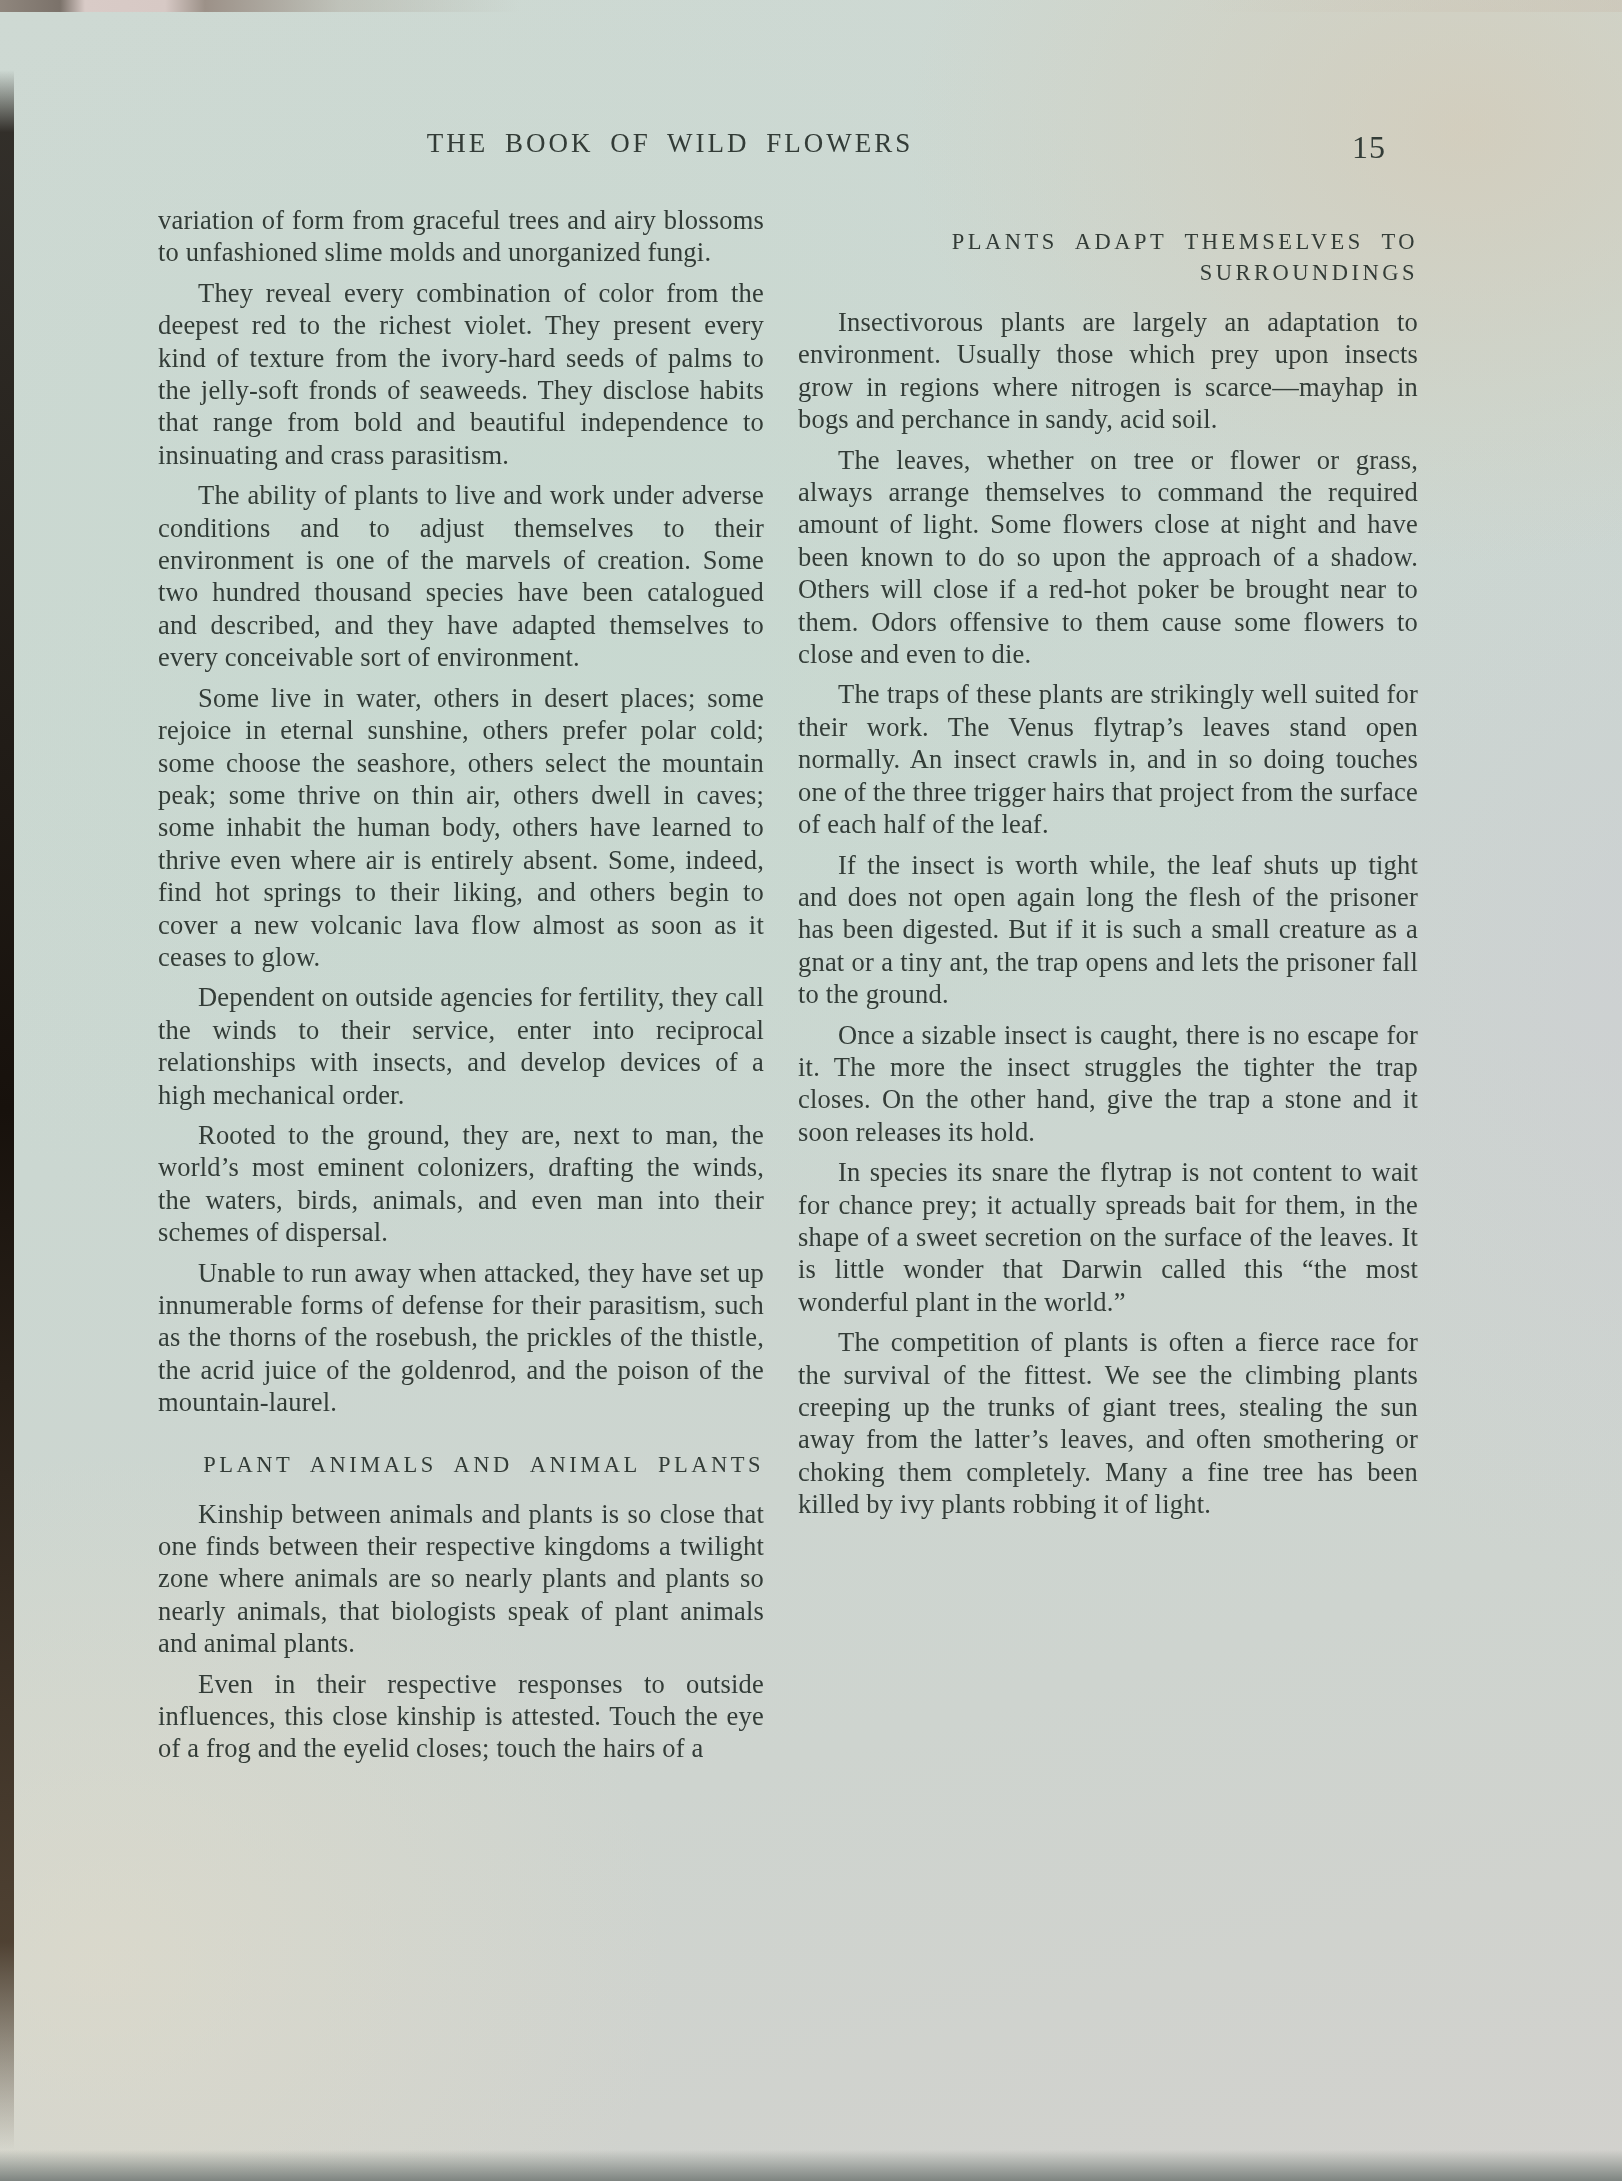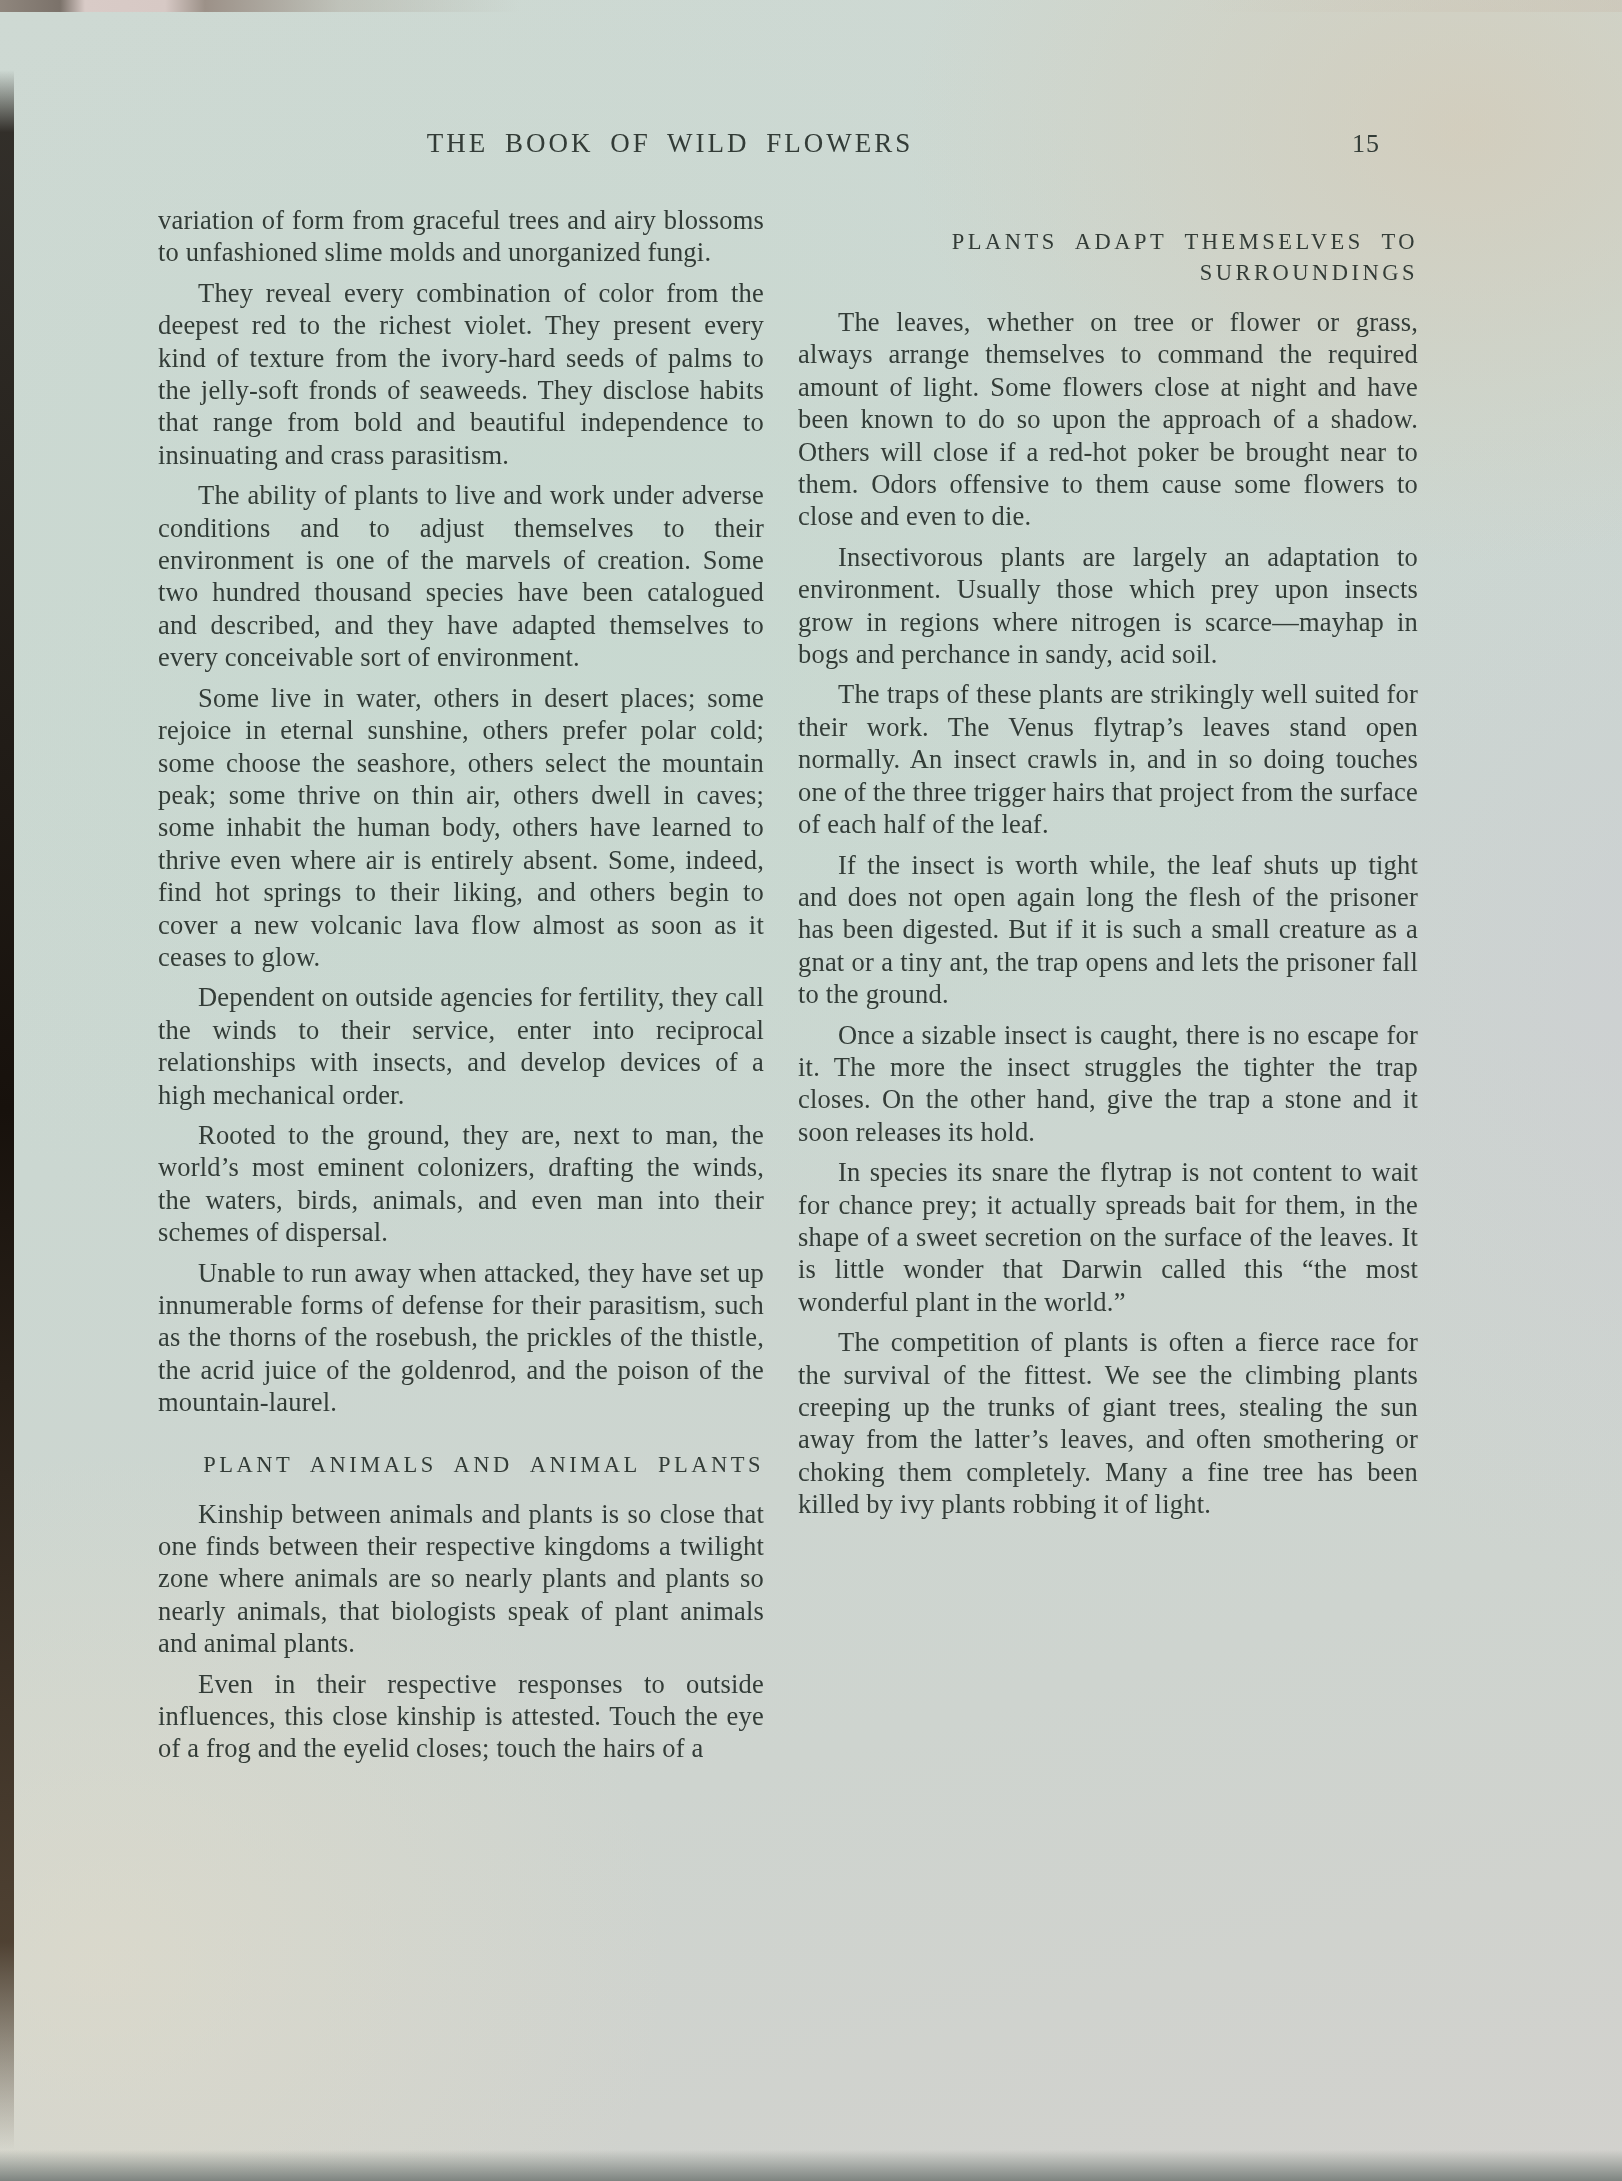--- a/index.html
+++ b/index.html
@@ -44,21 +44,21 @@
 
   
   .page-title {
     position: absolute; top: 128px; left: 150px; width: 1040px;
     text-align: center;
     font-size: 27px; letter-spacing: 3px; word-spacing: 7px;
     color: var(--ink, #333c37);
   }
   .page-number {
     position: absolute; top: 129px; left: 1352px;
-    font-size: 26px; letter-spacing: 1px;
+    font-size: 32px; letter-spacing: 1px;
     color: var(--ink, #333c37);
   }
 
   
   .column {
     position: absolute; top: 196px;
     color: var(--ink, #333c37);
     font-size: 26.5px; line-height: 32.4px;
     text-align: justify;
     letter-spacing: 0.2px;
@@ -99,22 +99,22 @@
       <p class="para">Dependent on outside agencies for fertility, they call the winds to their service, enter into reciprocal relationships with insects, and develop devices of a high mechanical order.</p>
       <p class="para">Rooted to the ground, they are, next to man, the world’s most eminent colonizers, drafting the winds, the waters, birds, animals, and even man into their schemes of dispersal.</p>
       <p class="para">Unable to run away when attacked, they have set up innumerable forms of defense for their parasitism, such as the thorns of the rosebush, the prickles of the thistle, the acrid juice of the goldenrod, and the poison of the mountain-laurel.</p>
       <h2 class="section-heading">PLANT ANIMALS AND ANIMAL PLANTS</h2>
       <p class="para">Kinship between animals and plants is so close that one finds between their respective kingdoms a twilight zone where animals are so nearly plants and plants so nearly animals, that biologists speak of plant animals and animal plants.</p>
       <p class="para">Even in their respective responses to outside influences, this close kinship is attested. Touch the eye of a frog and the eyelid closes; touch the hairs of a</p>
     </div>
 
   <div class="column column-right">
       <h2 class="section-heading">PLANTS ADAPT THEMSELVES TO SURROUNDINGS</h2>
+      <p class="para">Insectivorous plants are largely an adaptation to environment. Usually those which prey upon insects grow in regions where nitrogen is scarce—mayhap in bogs and perchance in sandy, acid soil.</p>
       <p class="para">The leaves, whether on tree or flower or grass, always arrange themselves to command the required amount of light. Some flowers close at night and have been known to do so upon the approach of a shadow. Others will close if a red-hot poker be brought near to them. Odors offensive to them cause some flowers to close and even to die.</p>
-      <p class="para">Insectivorous plants are largely an adaptation to environment. Usually those which prey upon insects grow in regions where nitrogen is scarce—mayhap in bogs and perchance in sandy, acid soil.</p>
       <p class="para">The traps of these plants are strikingly well suited for their work. The Venus flytrap’s leaves stand open normally. An insect crawls in, and in so doing touches one of the three trigger hairs that project from the surface of each half of the leaf.</p>
       <p class="para">If the insect is worth while, the leaf shuts up tight and does not open again long the flesh of the prisoner has been digested. But if it is such a small creature as a gnat or a tiny ant, the trap opens and lets the prisoner fall to the ground.</p>
       <p class="para">Once a sizable insect is caught, there is no escape for it. The more the insect struggles the tighter the trap closes. On the other hand, give the trap a stone and it soon releases its hold.</p>
       <p class="para">In species its snare the flytrap is not content to wait for chance prey; it actually spreads bait for them, in the shape of a sweet secretion on the surface of the leaves. It is little wonder that Darwin called this “the most wonderful plant in the world.”</p>
       <p class="para">The competition of plants is often a fierce race for the survival of the fittest. We see the climbing plants creeping up the trunks of giant trees, stealing the sun away from the latter’s leaves, and often smothering or choking them completely. Many a fine tree has been killed by ivy plants robbing it of light.</p>
     </div>
 
 </div>
 
 </body></html>

